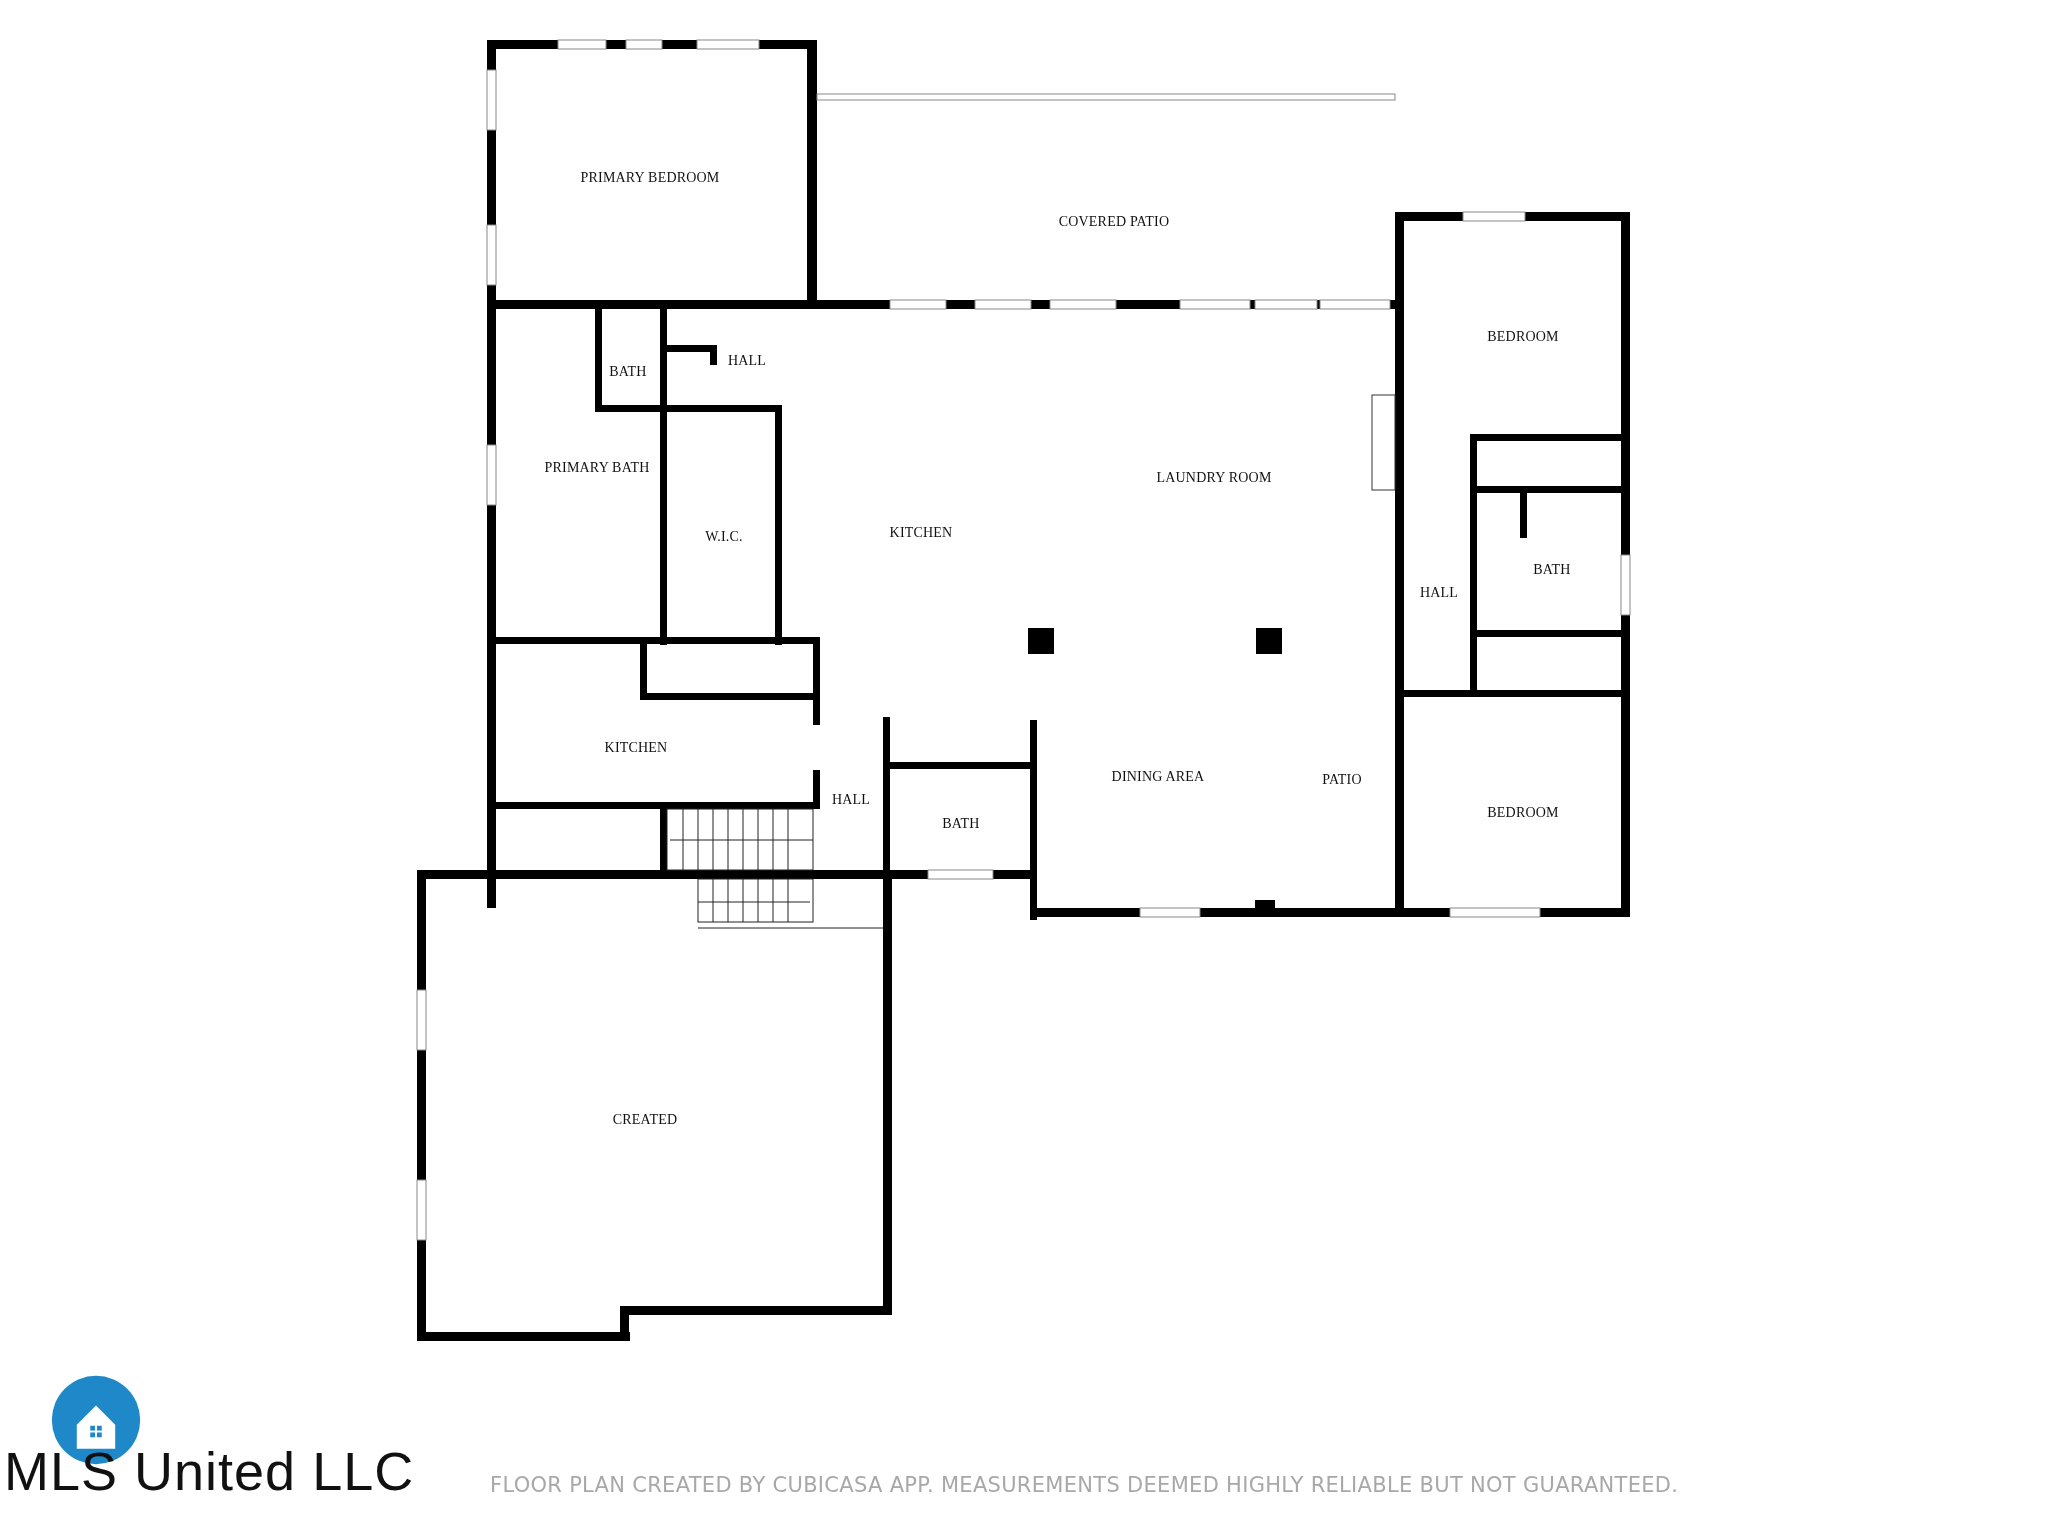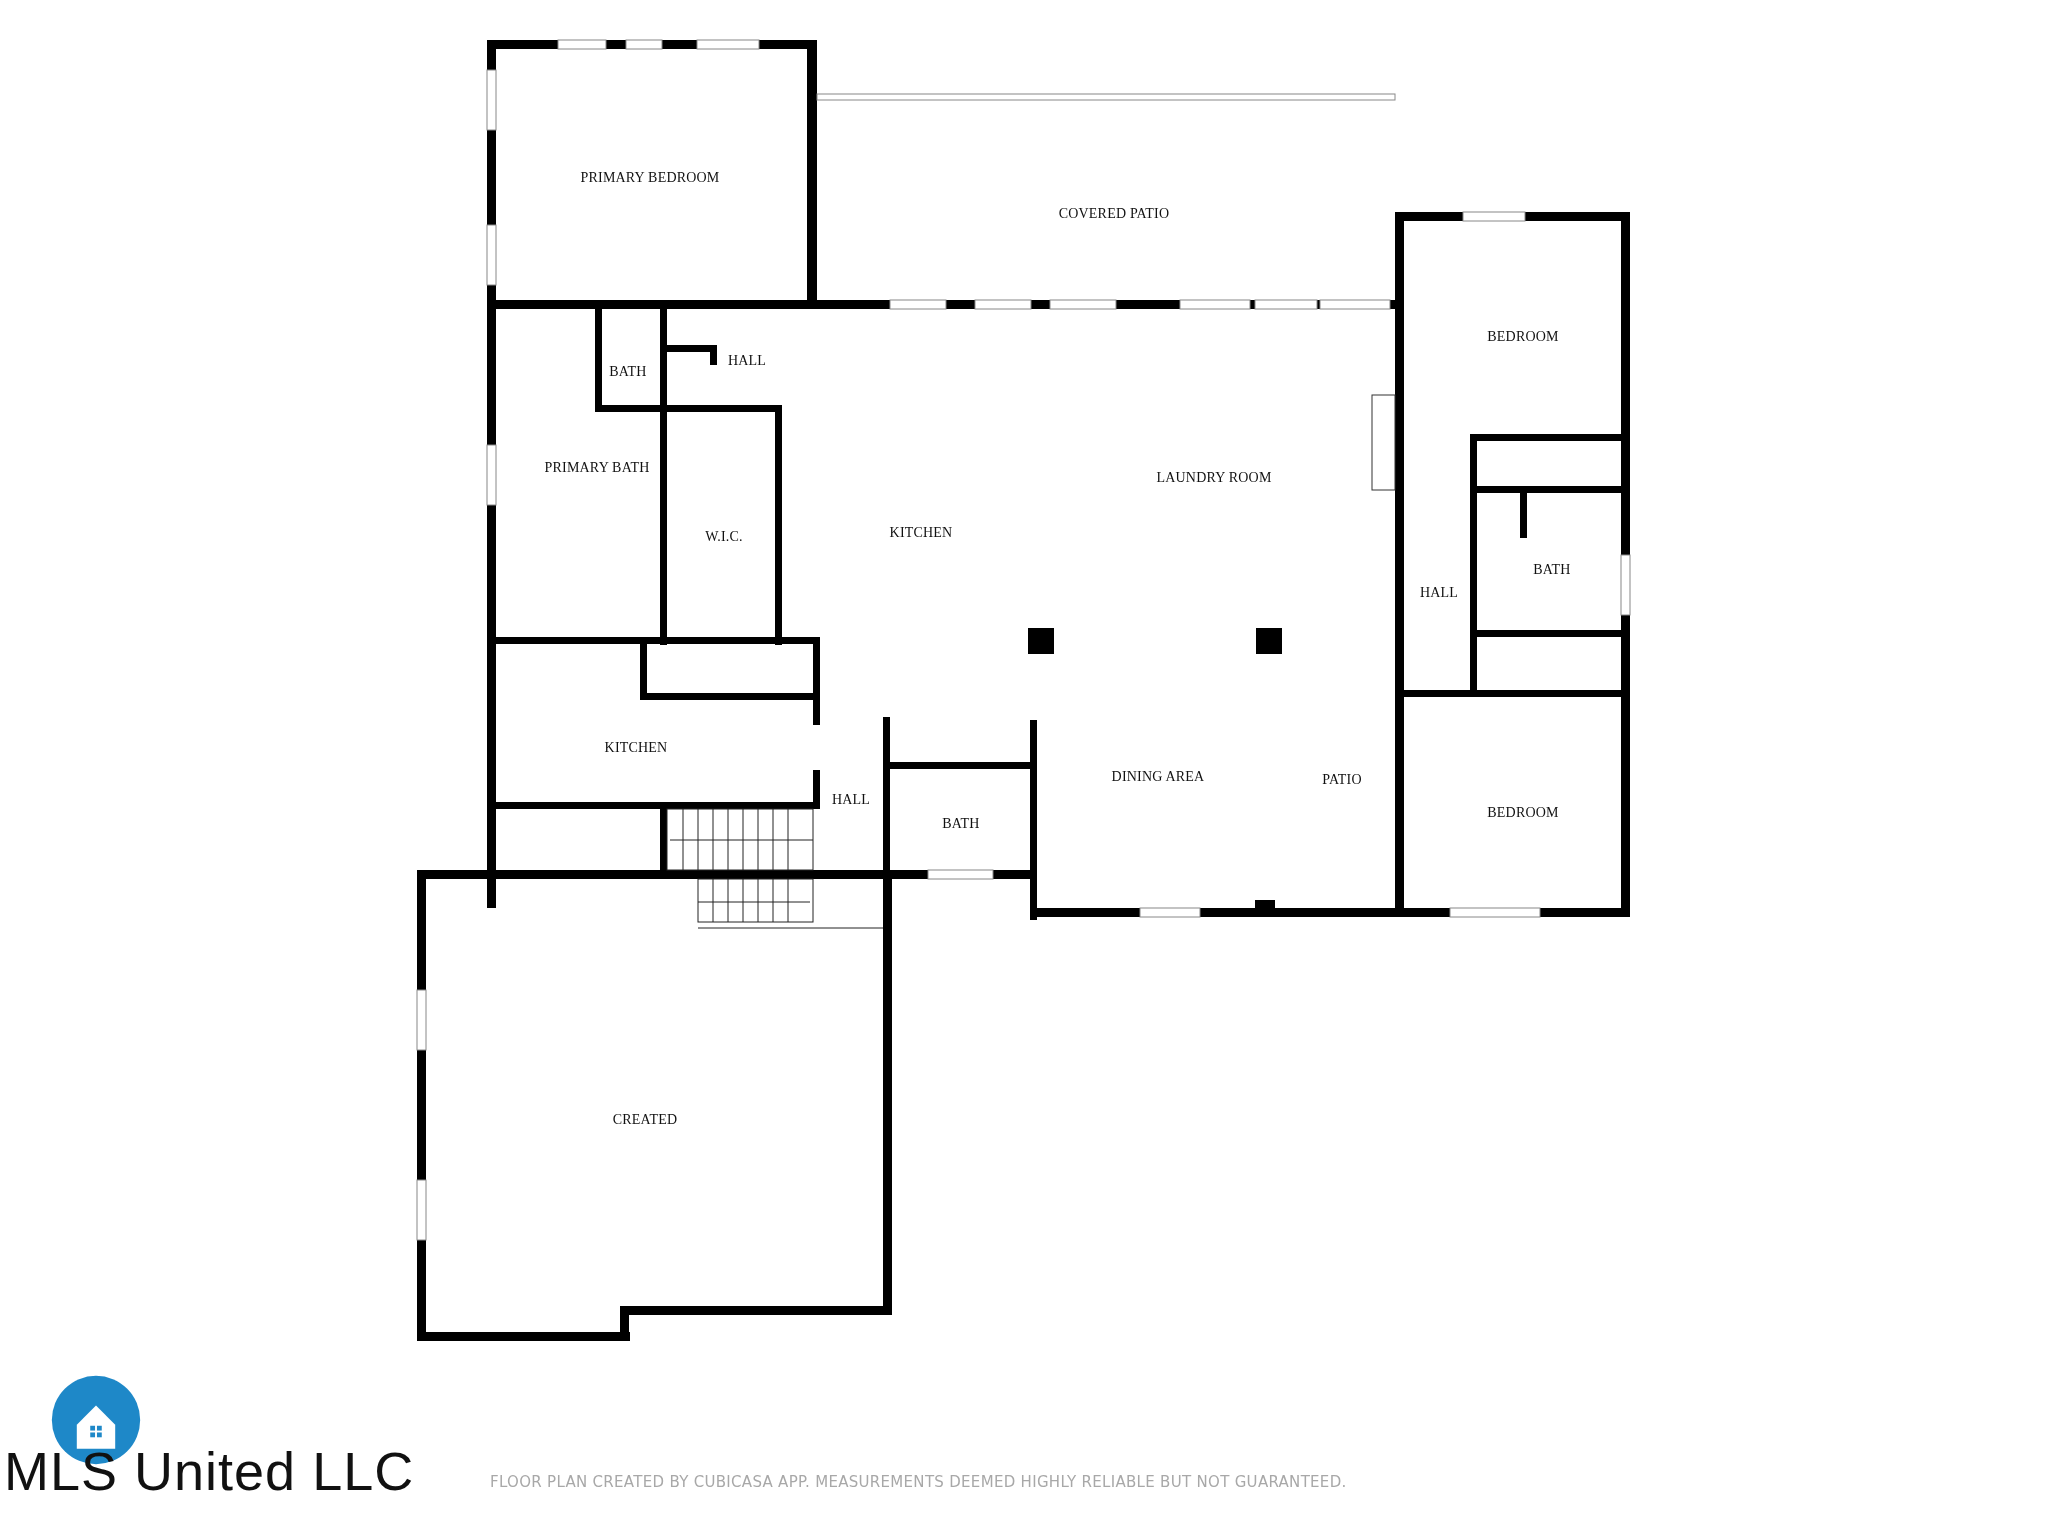--- a/index.html
+++ b/index.html
@@ -1,19 +1,19 @@
 <!DOCTYPE html>
 <html><head>
 <meta charset="utf-8">
 <style>
   html,body{margin:0;padding:0;background:#fff;}
   body{width:2048px;height:1536px;position:relative;overflow:hidden;font-family:"Liberation Sans",sans-serif;}
   #plan{position:absolute;left:0;top:0;}
   .lbl{position:absolute;font-size:14px;color:#111;transform:translate(-50%,-50%);white-space:nowrap;letter-spacing:0.2px;font-family:Liberation Serif, serif;}
-  .footer{position:absolute;left:490px;top:1473px;font-size:15px;color:#a8a8a8;letter-spacing:0.3px;font-family:"DejaVu Sans",sans-serif;}
+  .footer{position:absolute;left:490px;top:1473px;font-size:21px;color:#a8a8a8;letter-spacing:0.3px;font-family:"DejaVu Sans",sans-serif;}
   .brand{position:absolute;left:4px;top:1440px;font-size:54px;color:#111;font-family:"Liberation Sans",sans-serif;font-weight:400;letter-spacing:1px;}
   .logo{position:absolute;left:48px;top:1372px;width:96px;height:96px;}
 </style>
 </head>
 <body>
 
 <svg id="plan" width="2048" height="1536" viewBox="0 0 2048 1536">
   <g fill="#000">
 
     <rect x="487" y="40" width="9" height="868"></rect>
@@ -111,21 +111,21 @@
     <line x1="743" y1="879" x2="743" y2="922"></line>
       <line x1="758" y1="879" x2="758" y2="922"></line>
     <line x1="773" y1="879" x2="773" y2="922"></line>
       <line x1="788" y1="879" x2="788" y2="922"></line>
     <line x1="698" y1="902" x2="810" y2="902"></line>
     <line x1="698" y1="928" x2="883" y2="928"></line>
   </g>
 </svg>
 
 <div class="lbl" style="left:650px;top:178px">PRIMARY BEDROOM</div>
-<div class="lbl" style="left:1114px;top:214px">COVERED PATIO</div>
+<div class="lbl" style="left:1114px;top:222px">COVERED PATIO</div>
 <div class="lbl" style="left:1523px;top:337px">BEDROOM</div>
 <div class="lbl" style="left:628px;top:372px">BATH</div>
 <div class="lbl" style="left:747px;top:361px">HALL</div>
 <div class="lbl" style="left:597px;top:468px">PRIMARY BATH</div>
 <div class="lbl" style="left:724px;top:537px">W.I.C.</div>
 <div class="lbl" style="left:921px;top:533px">KITCHEN</div>
 <div class="lbl" style="left:1214px;top:478px">LAUNDRY ROOM</div>
 <div class="lbl" style="left:1552px;top:570px">BATH</div>
 <div class="lbl" style="left:1439px;top:593px">HALL</div>
 <div class="lbl" style="left:636px;top:748px">KITCHEN</div>

